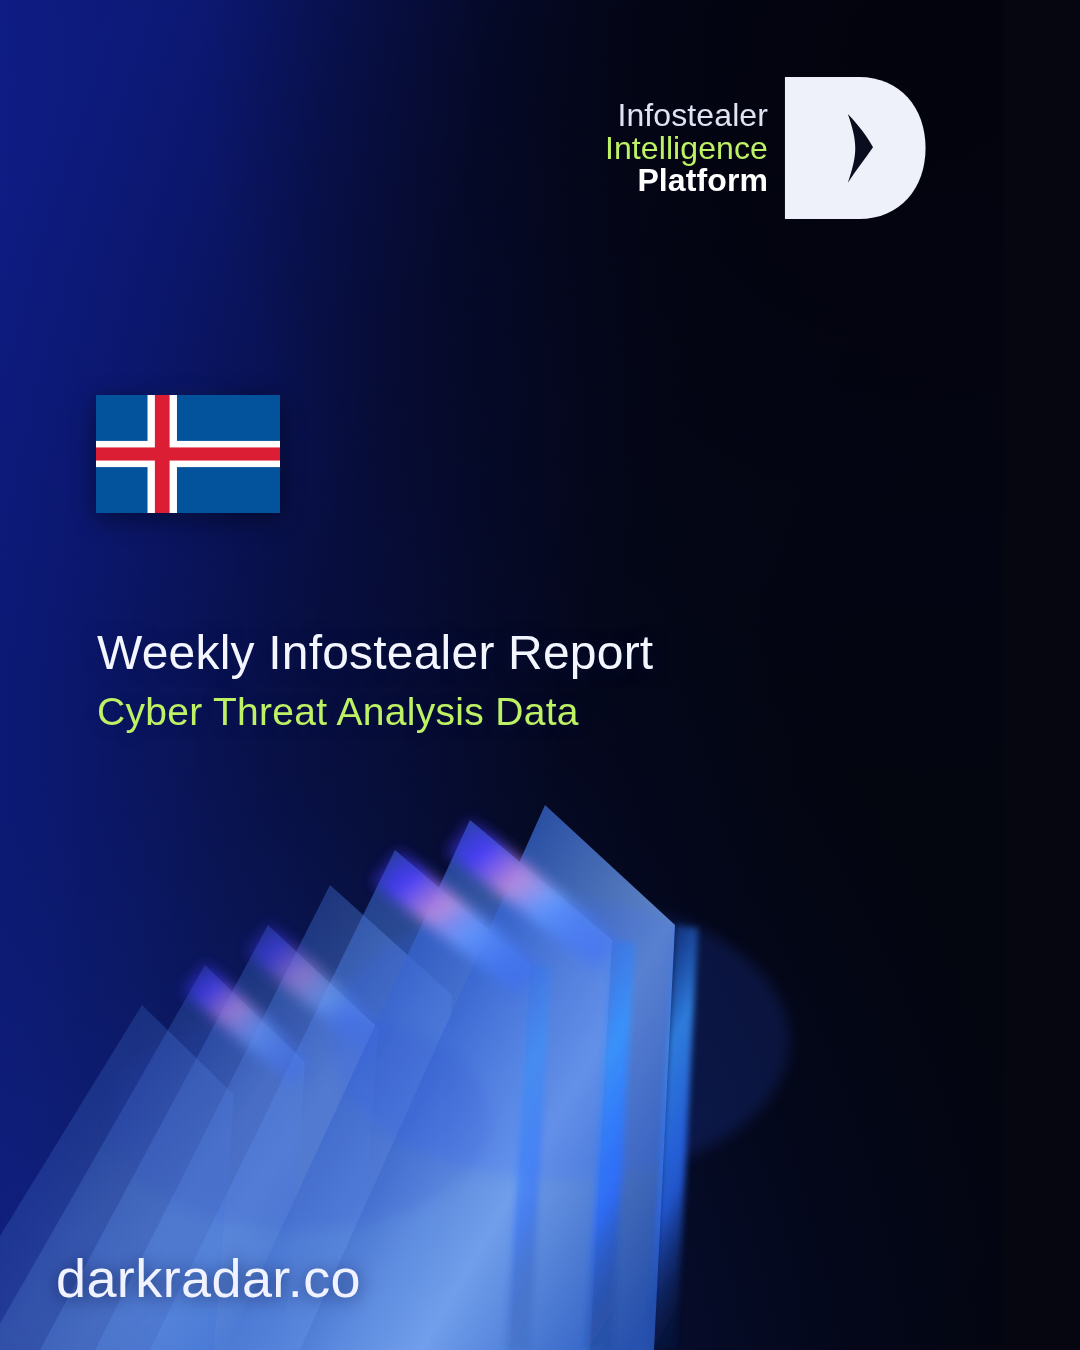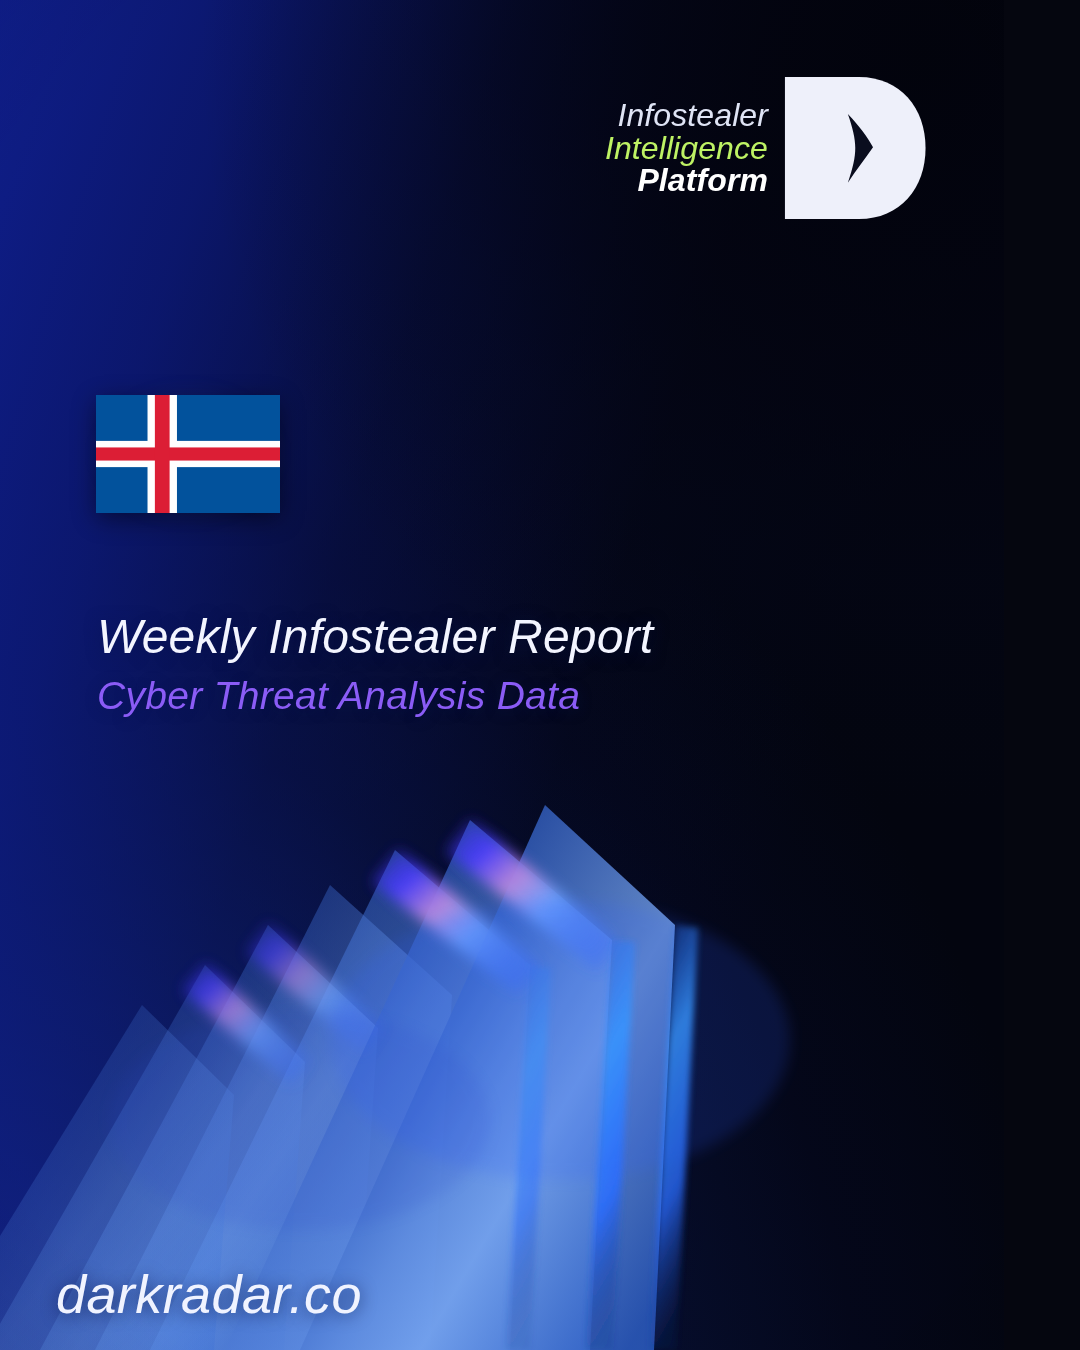--- a/index.html
+++ b/index.html
@@ -10,21 +10,20 @@
     background:#05060f;
     font-family:"Liberation Sans", sans-serif;
   }
 
   
   .stage{
     position:relative;
     width:1004px; height:1350px;
     overflow:hidden;
     background:#090b1c;
-    font-style:italic;
   }
 
   
   .bg-base{
     position:absolute; inset:0;
     background:
       radial-gradient(115% 95% at -8% 112%, #2442c8 0%, #1c34ac 14%, #13277f 30%, #0b1a55 48%, #060d2c 66%, #04071a 82%, #03050f 100%);
   }
   .bg-tint{
     position:absolute; inset:0;
@@ -93,50 +92,50 @@
   }
   .country{
     font-size:86px;
     font-weight:700;
     letter-spacing:1.0px;
     color:#ffffff;
     line-height:1.0;
     text-shadow:0 2px 18px rgba(10,20,80,.55);
   }
   .report-title{
-    margin-top:16px;
+    margin-top:32px;
     font-size:48px;
     font-weight:500;
     letter-spacing:.2px;
     color:#f3f5ff;
     line-height:1.05;
     text-shadow:0 2px 16px rgba(10,20,80,.5);
   }
   .report-sub{
     margin-top:14px;
     font-size:39px;
     font-weight:300;
     letter-spacing:.3px;
-    color:#8b5cf6;
+    color:#bef264;
     line-height:1.05;
     text-shadow:0 2px 14px rgba(10,20,80,.45);
   }
 
   
   .chevrons{
     position:absolute;
     left:0; bottom:0;
     width:1080px; height:560px;
     pointer-events:none;
   }
 
   
   .footer{
     position:absolute;
-    left:56px; bottom:25px;
+    left:56px; bottom:41px;
   }
   .site{
     font-size:54px;
     font-weight:300;
     letter-spacing:.4px;
     color:#f0f3ff;
     text-shadow:0 2px 16px rgba(5,10,50,.6);
   }
 </style>
 </head>

